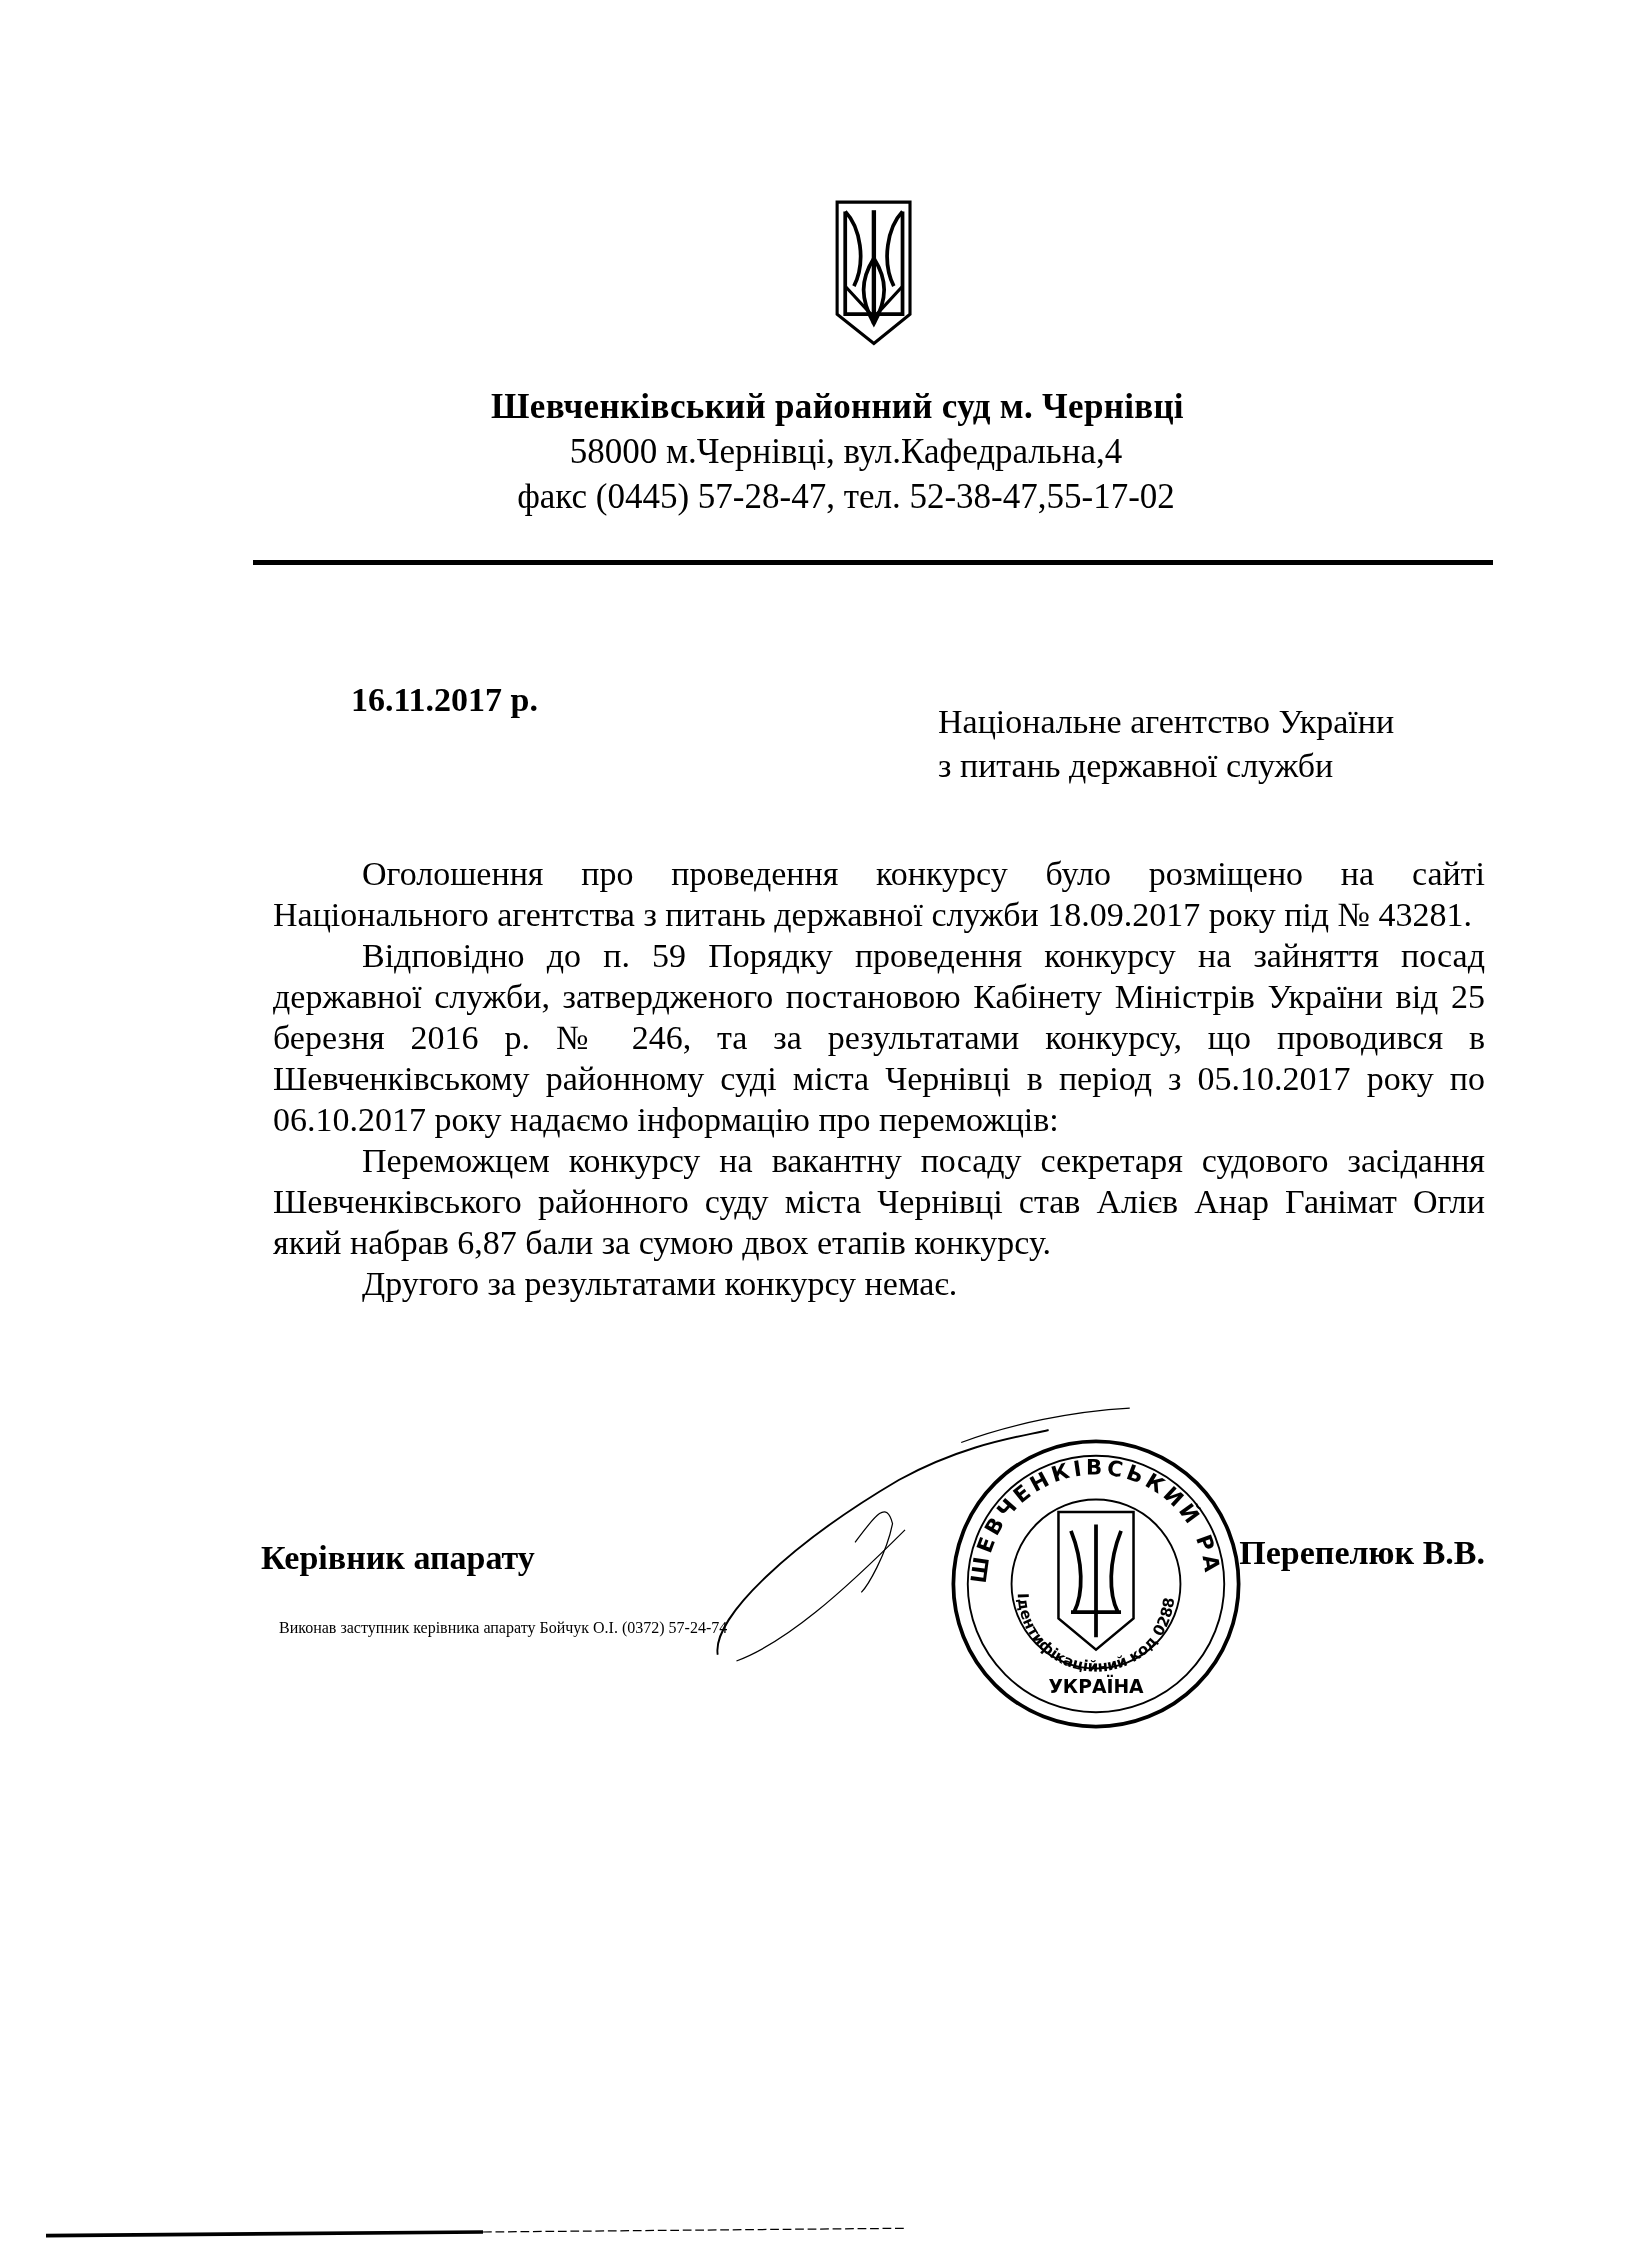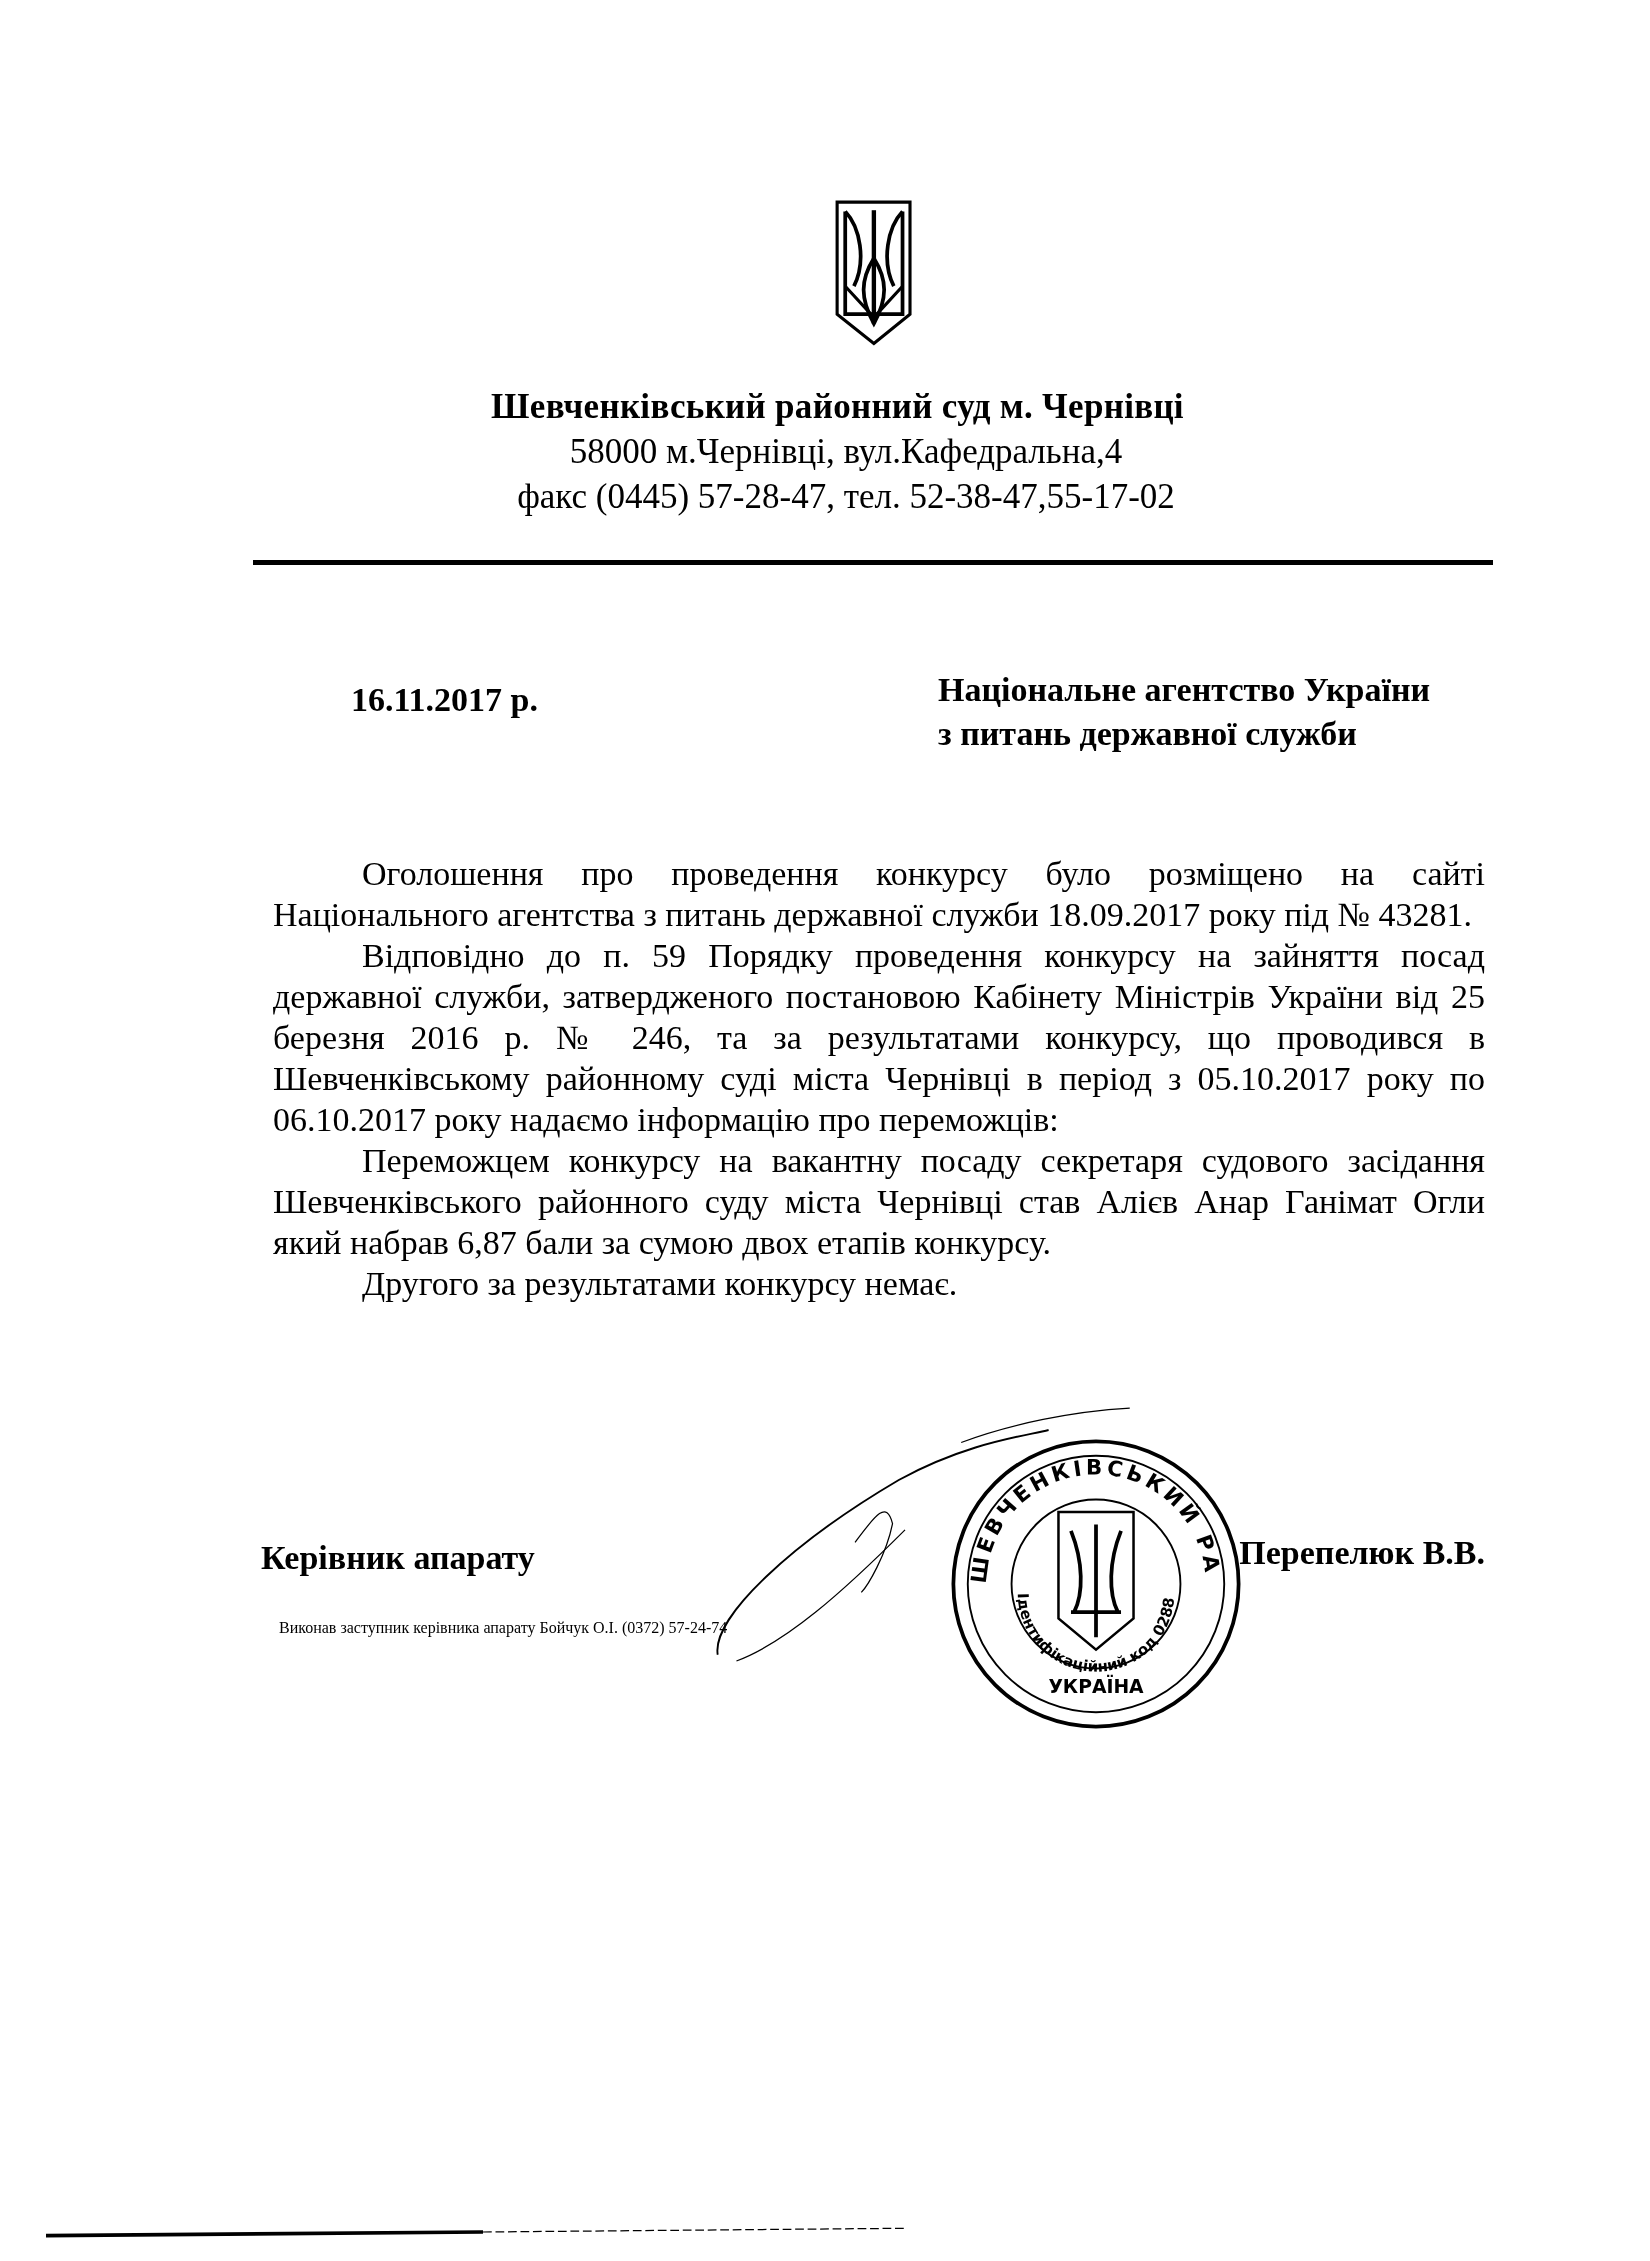--- a/index.html
+++ b/index.html
@@ -4,21 +4,21 @@
   <style>
     html, body { margin: 0; padding: 0; background: #ffffff; }
     body { width: 1651px; height: 2261px; position: relative; overflow: hidden; color: #000; font-family: "Liberation Serif", "DejaVu Serif", serif; }
     .abs { position: absolute; padding-left: 12px; }
     .coat-of-arms { left: 823px; top: 199px; width: 79px; height: 147px; }
     .header-block { left: 0; width: 1651px; top: 384px; text-align: center; }
     .court-name { font-size: 35px; font-weight: bold; line-height: 45px; letter-spacing: 0.3px; }
     .court-address, .court-phones { font-size: 35px; line-height: 45px; margin-left: 17px; }
     .header-rule { left: 253px; top: 560px; width: 1228px; height: 5px; background: #000; }
     .letter-date { left: 339px; top: 681px; font-size: 34px; font-weight: bold; }
-    .recipient { left: 926px; top: 668px; font-size: 34px; font-weight: bold; line-height: 44px; }
+    .recipient { left: 926px; top: 700px; font-size: 34px; font-weight: normal; line-height: 44px; }
     .body-text { left: 261px; top: 853px; width: 1212px; font-size: 34px; line-height: 41px; text-align: justify; }
     .body-text p { margin: 0; text-indent: 89px; }
     .signature-line { left: 261px; top: 1534px; width: 1212px; font-size: 34px; font-weight: bold; }
     .signature-line .position-title { position: absolute; left: 0; top: 5px; }
     .signature-line .signatory-name { position: absolute; right: 0; top: 0; }
     .executor-note { left: 267px; top: 1619px; font-size: 16px; }
     .signature-svg { left: 687px; top: 1405px; width: 437px; height: 281px; }
     .stamp { left: 937px; top: 1437px; width: 294px; height: 294px; }
     .footer-rule { left: 34px; top: 2227px; width: 899px; height: 3.7px; }
   </style>

